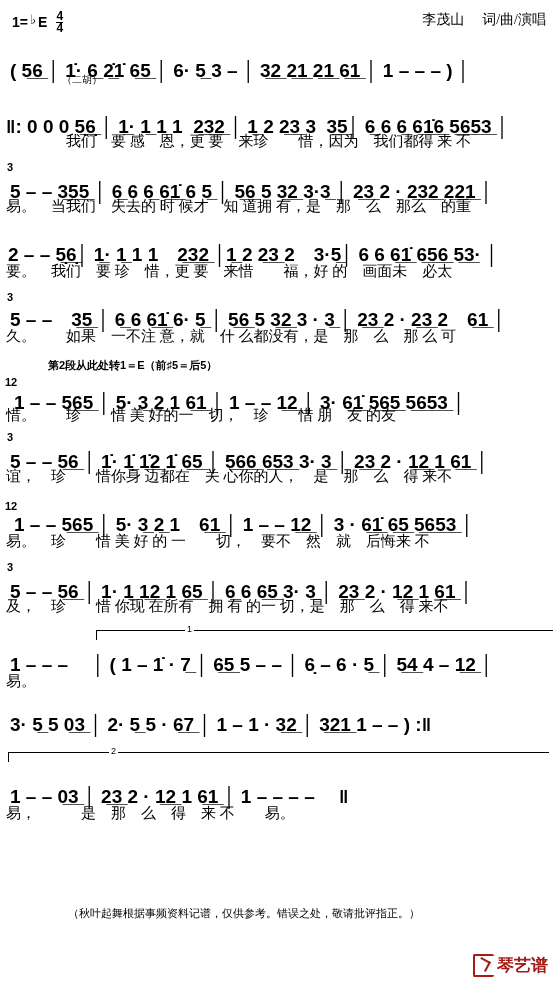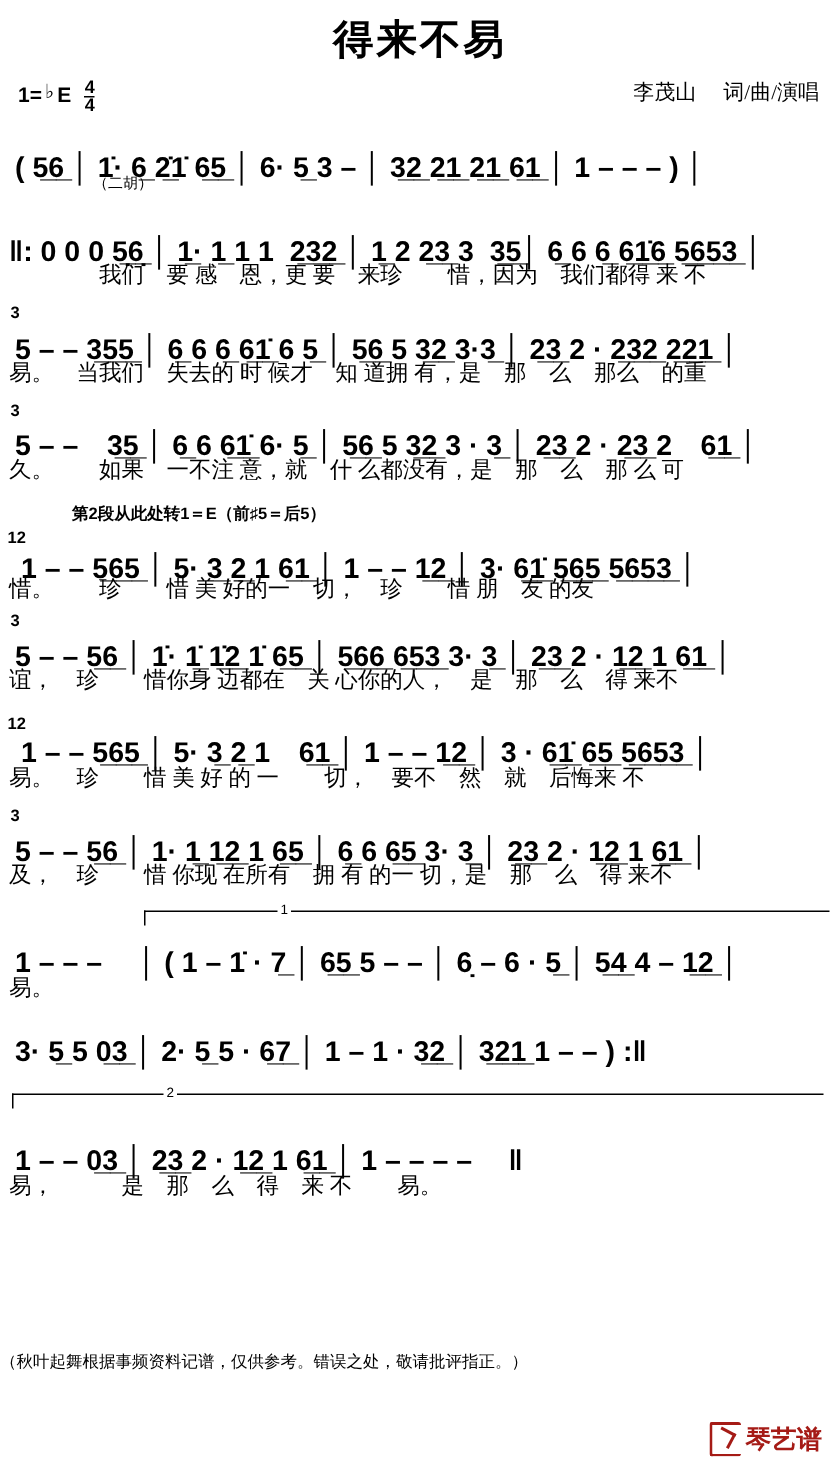--- a/index.html
+++ b/index.html
@@ -57,21 +57,21 @@
   }
   .bracket{
     position:absolute; border-top:1.4px solid #000; border-left:1.4px solid #000;
     height:9px;
   }
   .bracket .bl{
     position:absolute; top:-7px; font-size:9px; background:#fff; padding:0 2px;
     font-family:"Liberation Sans","DejaVu Sans",sans-serif;
   }
   .footer{
-    position:absolute; left:0; top:900px; width:488px; 
+    position:absolute; left:0; top:900px; width:488px; text-align:center;
     font-size:11px; font-family:"Liberation Serif","DejaVu Serif",serif;
   }
   .logo{
     position:absolute; right:12px; top:948px;
     display:flex; align-items:flex-end; gap:3px;
   }
   .logo .mark{
     width:19px;height:19px;border:2.4px solid #a51b16;border-right:none;
     border-radius:2px; position:relative;
   }
@@ -83,21 +83,20 @@
   .logo .txt{
     color:#a51b16; font-weight:700; font-size:17px;
     font-family:"Liberation Sans","DejaVu Sans",sans-serif; letter-spacing:0px;
   }
 </style>
 </head>
 <body>
 
 <div class="sheet">
 
-  <div class="title">得来不易</div>
 
   <div class="hdr">
     <div class="keysig">
       <span>1=</span>
         <span class="flat">♭</span>
         <span>E</span>
       <span class="timesig">
         <span class="num">4</span>
         <span class="den">4</span>
       </span>
@@ -116,20 +115,24 @@
     <div class="notes" style="padding-left:6px;">‖: 0 0 0 5̲̣6̲̣ │ 1̲· 1̲ 1 1  2̲3̲2̲ │ 1̲ 2 2̲3̲ 3  3̲5̲│ 6̲ 6 6̲ 6̲1̲̇6̲ 5̲6̲5̲3̲ │</div>
     <div class="lyrics" style="padding-left:6px;">　　　　我们　要 感　恩，更 要　来珍　　惜，因为　我们都得 来 不</div>
   </div>
 
   <div class="row">
     <div class="annot" style="left:7px; top:-2px;">3</div>
     <div class="notes" style="padding-left:10px;">5 – – 3̲5̲5̲ │ 6̲ 6 6̲ 6̲1̲̇ 6 5̲ │ 5̲6̲ 5 3̲2̲ 3·3̲ │ 2̲3̲ 2 · 2̲3̲2̲ 2̲2̲1̲ │</div>
     <div class="lyrics" style="padding-left:6px;">易。　当我们　失去的 时 候才　知 道拥 有，是　那　么　那么　的重</div>
   </div>
 
+  <div class="row">
+    <div class="notes" style="padding-left:8px;">2 – – 5̲̣6̲̣│ 1̲· 1̲ 1 1　2̲3̲2̲ │1̲ 2 2̲3̲ 2　3·5̲│ 6 6 6̲1̲̇ 6̲5̲6̲ 5̲3̲· │</div>
+    <div class="lyrics" style="padding-left:6px;">要。　我们　要 珍　惜，更 要　来惜　　福，好 的　画面未　必太</div>
+  </div>
 
   <div class="row">
     <div class="annot" style="left:7px; top:-2px;">3</div>
     <div class="notes" style="padding-left:10px;">5 – –　3̲5̲ │ 6̲ 6 6̲1̲̇ 6· 5̲ │ 5̲6̲ 5 3̲2̲ 3 · 3̲ │ 2̲3̲ 2 · 2̲3̲ 2　6̲1̲ │</div>
     <div class="lyrics" style="padding-left:6px;">久。　　如果　一不注 意，就　什 么都没有，是　那　么　那 么 可</div>
   </div>
 
   <div class="row" style="height:75px;">
     <div class="annot" style="left:48px; top:0px;text-align:right;">第2段从此处转1＝E（前♯5＝后5）</div>
     <div class="annot" style="left:5px; top:18px;">12</div>

